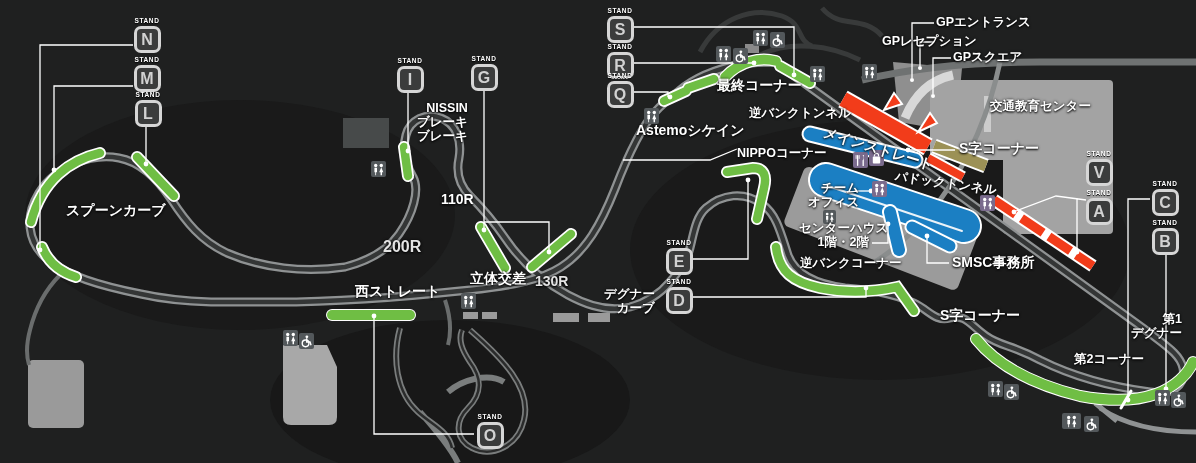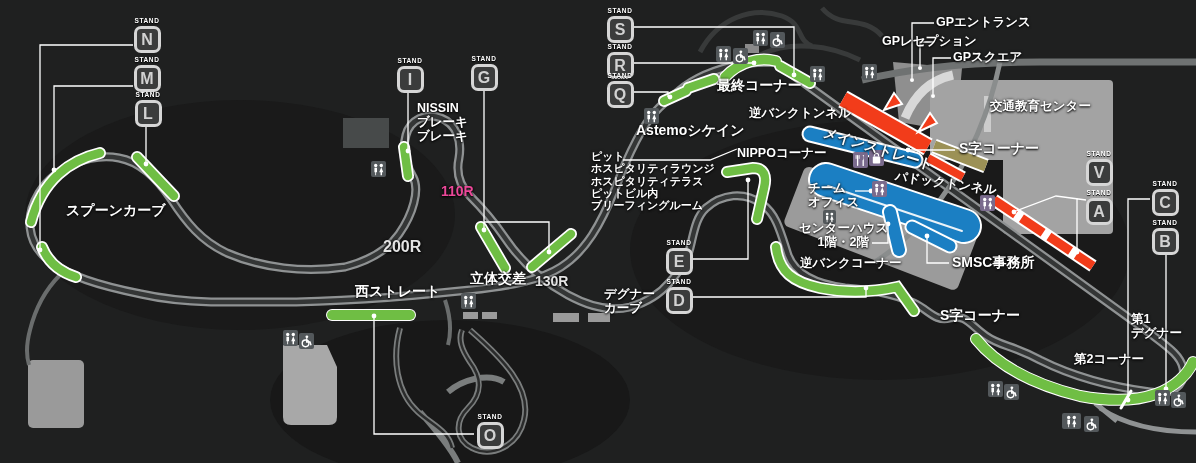--- a/index.html
+++ b/index.html
@@ -2,21 +2,21 @@
 <html><head>
 <meta charset="utf-8">
 <style>
   html,body{margin:0;padding:0;background:#111;}
   .map{position:relative;width:1196px;height:463px;background:#1f2020;overflow:hidden;font-family:"Liberation Sans",sans-serif;}
   .map svg.base{position:absolute;left:0;top:0;}
   .lbl{position:absolute;color:#fff;font-weight:bold;font-size:12.5px;line-height:1.12;white-space:nowrap;
        text-shadow:0 1px 2px rgba(0,0,0,.95),0 0 3px rgba(0,0,0,.85);z-index:6;}
   .lbl.sm{font-size:11px;}
   .lbl.big{font-size:14px;}
-  .lbl .line{display:block;}
+  .lbl .line{display:block;text-align:right;}
   .stand{position:absolute;width:34px;text-align:center;z-index:8;cursor:pointer;}
   .stand .cap{display:block;color:#fff;font-size:6.5px;font-weight:bold;letter-spacing:.6px;line-height:8px;
               text-shadow:0 1px 1px #000;}
   .stand .box{display:block;width:21px;height:21px;margin:1px auto 0;background:#3b3c3c;border:3px solid #d6d6d6;
               border-radius:7px;color:#d2d2d2;font-size:16px;font-weight:bold;line-height:21px;}
   .ic{position:absolute;width:15px;height:16px;background:#53585b;border-radius:2px;z-index:5;
       display:flex;align-items:center;justify-content:center;}
   .ic.pu{background:#7a6b8d;}
   .ic svg{display:block;}
   .rot{transform-origin:0 0;}
@@ -296,41 +296,33 @@
       <span class="cap">STAND</span>
       <span class="box">B</span>
     </div>
 
 <div class="lbl big" style="left:66px;top:203px">スプーンカーブ</div>
 <div class="lbl" style="left:417px;top:101px">
   <span class="line">NISSIN</span>
   <span class="line">ブレーキ</span>
   <span class="line">ブレーキ</span>
 </div>
-<div class="lbl big" style="left:441px;top:184px;color:#ec4899">110R</div>
+<div class="lbl big" style="left:441px;top:192px;color:#ffffff">110R</div>
 <div class="lbl big" style="left:383px;top:238px;color:#e3e3e3;font-size:16px">200R</div>
 <div class="lbl big" style="left:470px;top:271px">立体交差</div>
 <div class="lbl big" style="left:535px;top:274px;color:#e3e3e3">130R</div>
 <div class="lbl big" style="left:355px;top:284px">西ストレート</div>
 <div class="lbl" style="left:604px;top:287px">
   <span class="line">デグナー</span>
   <span class="line">カーブ</span>
 </div>
 <div class="lbl big" style="left:636px;top:123px">Astemoシケイン</div>
 <div class="lbl big" style="left:717px;top:78px">最終コーナー</div>
 <div class="lbl" style="left:749px;top:106px">逆バンクトンネル</div>
 <div class="lbl" style="left:737px;top:146px">NIPPOコーナー</div>
-<div class="lbl sm" style="left:591px;top:150px">
-  <span class="line"></span>
-  <span class="line">ピット</span>
-  <span class="line">ホスピタリティラウンジ</span>
-  <span class="line">ホスピタリティテラス</span>
-  <span class="line">ピットビル内</span>
-  <span class="line">ブリーフィングルーム</span>
-</div>
 <div class="lbl big rot" style="left:826px;top:125px;transform:rotate(17deg)">メインストレート</div>
 <div class="lbl big" style="left:959px;top:141px">S字コーナー</div>
 <div class="lbl rot" style="left:896px;top:169px;transform:rotate(8deg)">パドックトンネル</div>
 <div class="lbl" style="left:808px;top:181px">
   <span class="line">チーム</span>
   <span class="line">オフィス</span>
 </div>
 <div class="lbl" style="left:799px;top:221px;text-align:right;width:70px">
   <span class="line">センターハウス</span>
   <span class="line">1階・2階</span>

